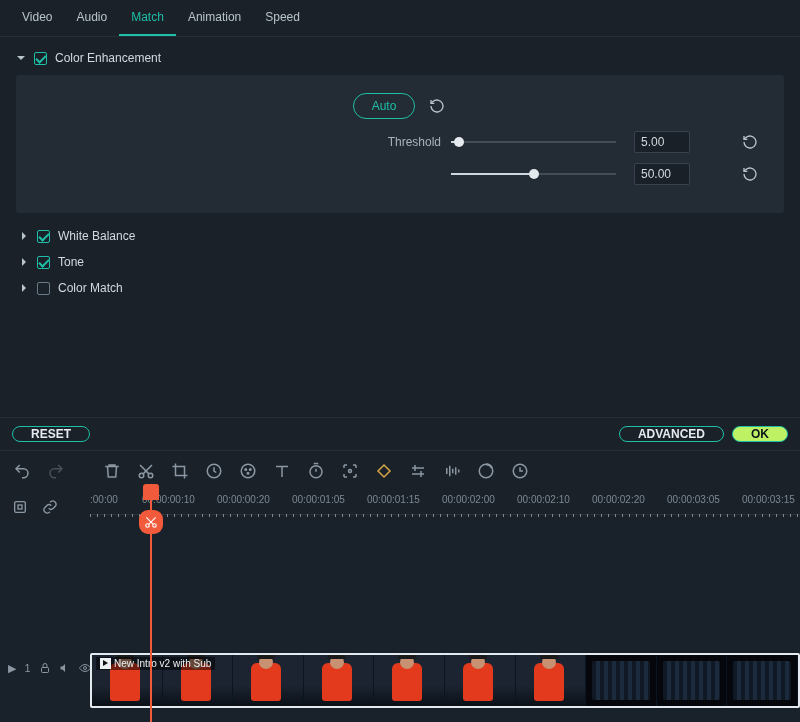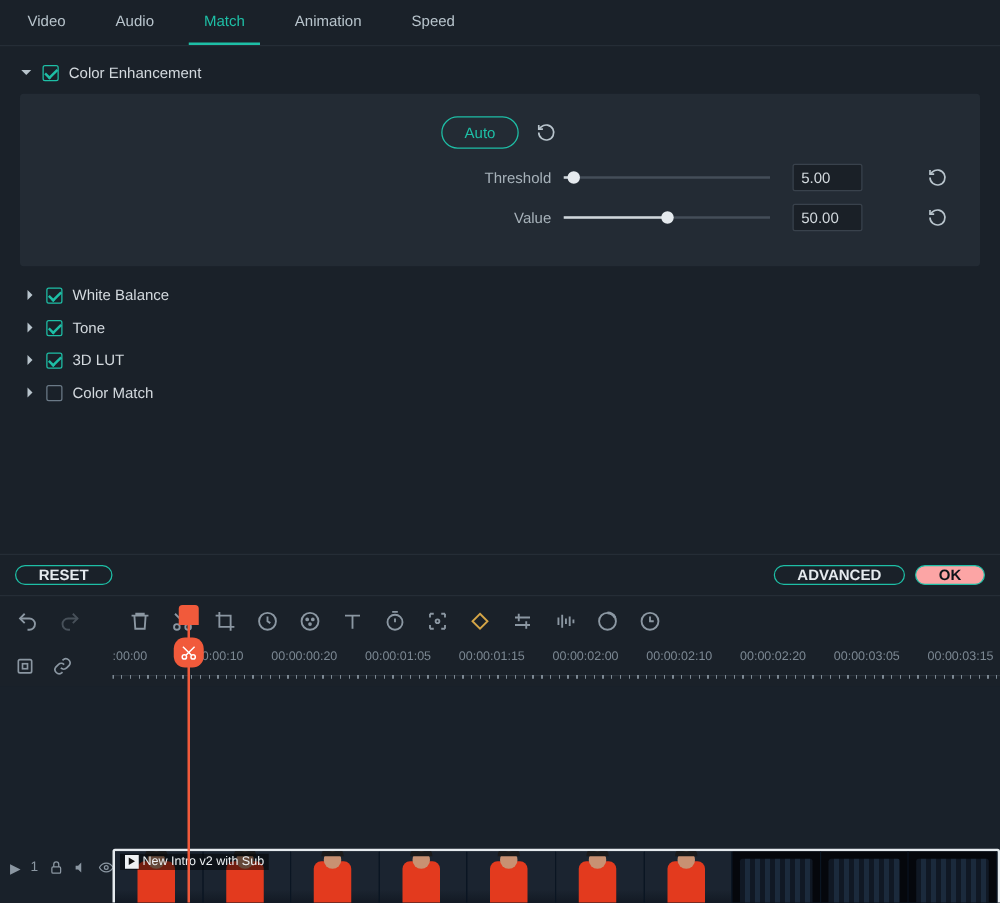--- a/index.html
+++ b/index.html
@@ -7,21 +7,21 @@
   width: 800px;
   height: 722px;
   background: #1a2129;
   font-family: -apple-system, Segoe UI, Arial, sans-serif;
   color: #b8c4cc;
   font-size: 12px;
   overflow: hidden;
 }
 .tabs {
   display: flex;
-  gap: 16px;
+  gap: 0;
   padding: 0 10px;
   border-bottom: 1px solid #252d36;
   text-align: center;
 }
 .tab {
   padding: 10px 12px;
   cursor: pointer;
   color: #b8c4cc;
 }
 .tab.active {
@@ -141,21 +141,21 @@
   border: 1.5px solid #1ebfa6;
   color: #e5eaee;
   background: transparent;
   padding: 0 18px;
   border-radius: 14px;
   cursor: pointer;
   font-size: 12px;
   font-weight: 600;
 }
 .pill-btn.primary {
-  background: #fca5a5;
+  background: #bef264;
   color: #0d1419;
 }
 .spacer { flex: 1; }
 .toolbar {
   display: flex;
   gap: 14px;
   padding: 10px 12px;
   align-items: center;
 }
 .tool-icon {
@@ -367,21 +367,20 @@
       <span style="width:30px"></span>
       <span class="reset-icon">
         <svg width="16" height="16" viewBox="0 0 24 24" fill="none" stroke="currentColor" stroke-width="2">
             <path d="M3 12a9 9 0 1 0 3-6.7L3 8"></path>
             <path d="M3 3v5h5"></path>
           </svg>
       </span>
     </div>
 
     <div class="slider-row">
-      <span class="slider-label">Value</span>
       <div class="slider-track">
         <div class="slider-fill" style="width:50%"></div>
         <div class="slider-thumb" style="left:50%"></div>
       </div>
       <input class="slider-value" value="50.00" style="">
       <span style="width:30px"></span>
       <span class="reset-icon">
         <svg width="16" height="16" viewBox="0 0 24 24" fill="none" stroke="currentColor" stroke-width="2">
             <path d="M3 12a9 9 0 1 0 3-6.7L3 8"></path>
             <path d="M3 3v5h5"></path>
@@ -400,29 +399,20 @@
     <span class="section-label">White Balance</span>
   </div>
   <div class="section-row gap-row">
     <span class="arrow">
         <svg width="10" height="10" viewBox="0 0 10 10">
           <path d="M3 1 L7 5 L3 9" fill="#b8c4cc"></path>
         </svg>
       </span>
     <span class="chk checked"></span>
     <span class="section-label">Tone</span>
-  </div>
-  <div class="section-row gap-row">
-    <span class="arrow">
-        <svg width="10" height="10" viewBox="0 0 10 10">
-          <path d="M3 1 L7 5 L3 9" fill="#b8c4cc"></path>
-        </svg>
-      </span>
-    <span class="chk checked"></span>
-    <span class="section-label">3D LUT</span>
   </div>
   <div class="section-row gap-row">
     <span class="arrow">
         <svg width="10" height="10" viewBox="0 0 10 10">
           <path d="M3 1 L7 5 L3 9" fill="#b8c4cc"></path>
         </svg>
       </span>
     <span class="chk unchecked"></span>
     <span class="section-label">Color Match</span>
   </div>

